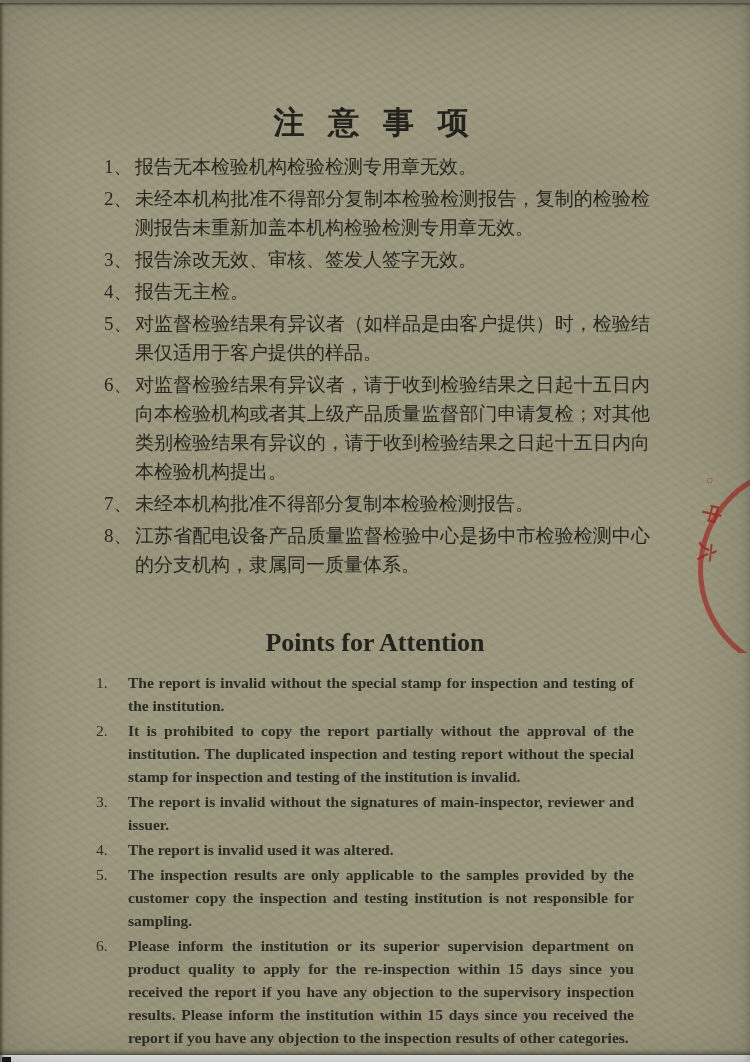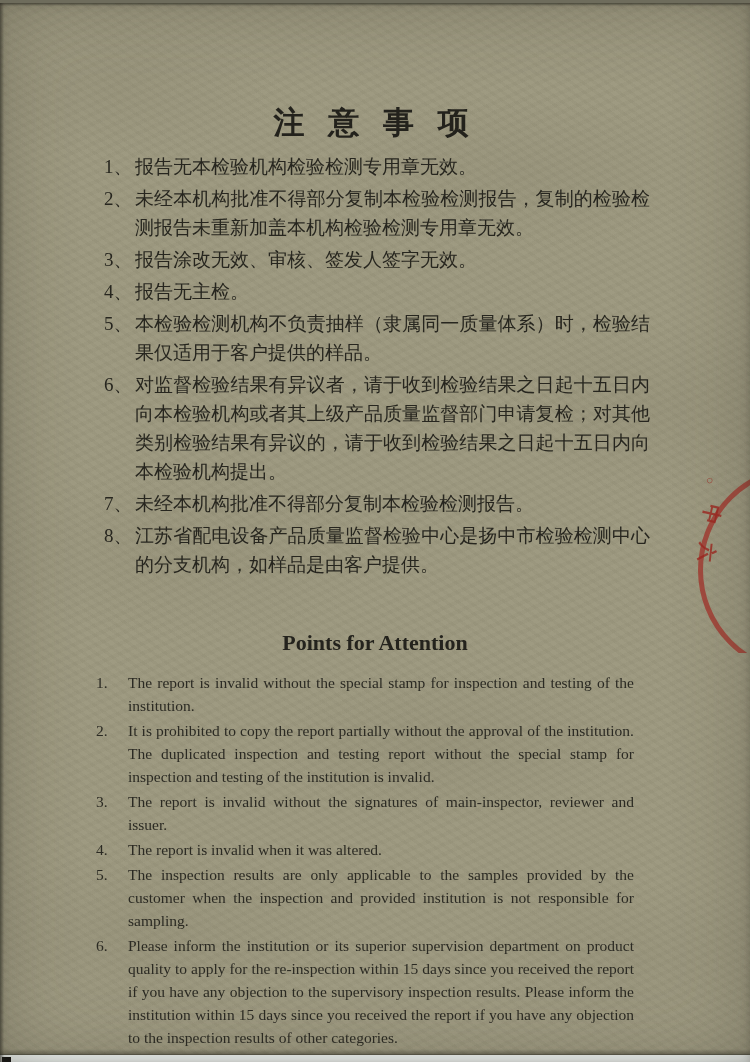--- a/index.html
+++ b/index.html
@@ -50,36 +50,36 @@
     line-height: 29px;
   }
   .cn-list li { display: flex; margin: 0 0 3px 0; }
   .cn-list .num { flex: 0 0 31px; white-space: nowrap; }
   .cn-list .txt { flex: 1; text-align: justify; }
 
   
   .en-title {
     margin-top: 44px;
     text-align: center;
-    font-size: 22px;
+    font-size: 26px;
     font-weight: bold;
     line-height: 40px;
     color: #24231d;
   }
   .en-list {
     margin: 8px 116px 0 96px;
     padding: 0;
     list-style: none;
     font-size: 15.5px;
     line-height: 23px;
     color: #2b2a23;
   }
   .en-list li { display: flex; margin: 0 0 2px 0; }
   .en-list .num { flex: 0 0 32px; }
-  .en-list .txt { flex: 1; text-align: justify; }
+  .en-list .txt { flex: 1; text-align: justify; font-weight: bold; }
 
   
   .stamp { position: absolute; top: 452px; right: 0; width: 62px; height: 198px;
            overflow: hidden; pointer-events: none; }
   .stamp-arc { position: absolute; left: 10px; top: 10px; width: 200px; height: 200px;
                border-radius: 50%; border: 5px solid rgba(164,45,37,.72); }
   .stamp-char { position: absolute; color: rgba(158,40,33,.82); font-weight: bold; }
   .stamp-char.c0 { left: 18px; top: 18px;  font-size: 12px; transform: rotate(115deg); }
   .stamp-char.c1 { left: 13px; top: 46px;  font-size: 20px; transform: rotate(103deg); }
   .stamp-char.c2 { left: 9px;  top: 84px;  font-size: 19px; transform: rotate(96deg); }
@@ -116,36 +116,36 @@
         <span class="txt">报告涂改无效、审核、签发人签字无效。</span>
       </li>
 
       <li>
         <span class="num">4、</span>
         <span class="txt">报告无主检。</span>
       </li>
 
       <li>
         <span class="num">5、</span>
-        <span class="txt">本检验检测机构不负责抽样（隶属同一质量体系）时，检验结果仅适用于客户提供的样品。</span>
+        <span class="txt">对监督检验结果有异议者（如样品是由客户提供）时，检验结果仅适用于客户提供的样品。</span>
       </li>
 
       <li>
         <span class="num">6、</span>
         <span class="txt">对监督检验结果有异议者，请于收到检验结果之日起十五日内向本检验机构或者其上级产品质量监督部门申请复检；对其他类别检验结果有异议的，请于收到检验结果之日起十五日内向本检验机构提出。</span>
       </li>
 
       <li>
         <span class="num">7、</span>
         <span class="txt">未经本机构批准不得部分复制本检验检测报告。</span>
       </li>
 
       <li>
         <span class="num">8、</span>
-        <span class="txt">江苏省配电设备产品质量监督检验中心是扬中市检验检测中心的分支机构，如样品是由客户提供。</span>
+        <span class="txt">江苏省配电设备产品质量监督检验中心是扬中市检验检测中心的分支机构，隶属同一质量体系。</span>
       </li>
     </ol>
 
   <div class="en-title">Points for Attention</div>
 
   <ol class="en-list">
 
       <li>
         <span class="num">1.</span>
         <span class="txt">The report is invalid without the special stamp for inspection and testing of the institution.</span>
@@ -156,26 +156,26 @@
         <span class="txt">It is prohibited to copy the report partially without the approval of the institution. The duplicated inspection and testing report without the special stamp for inspection and testing of the institution is invalid.</span>
       </li>
 
       <li>
         <span class="num">3.</span>
         <span class="txt">The report is invalid without the signatures of main-inspector, reviewer and issuer.</span>
       </li>
 
       <li>
         <span class="num">4.</span>
-        <span class="txt">The report is invalid when it was altered.</span>
+        <span class="txt">The report is invalid used it was altered.</span>
       </li>
 
       <li>
         <span class="num">5.</span>
-        <span class="txt">The inspection results are only applicable to the samples provided by the customer when the inspection and provided institution is not responsible for sampling.</span>
+        <span class="txt">The inspection results are only applicable to the samples provided by the customer copy the inspection and testing institution is not responsible for sampling.</span>
       </li>
 
       <li>
         <span class="num">6.</span>
         <span class="txt">Please inform the institution or its superior supervision department on product quality to apply for the re-inspection within 15 days since you received the report if you have any objection to the supervisory inspection results. Please inform the institution within 15 days since you received the report if you have any objection to the inspection results of other categories.</span>
       </li>
 
       <li>
         <span class="num">7.</span>
         <span class="txt">The report is prohibited to be used in social medium publicity by other units or individuals.</span>

